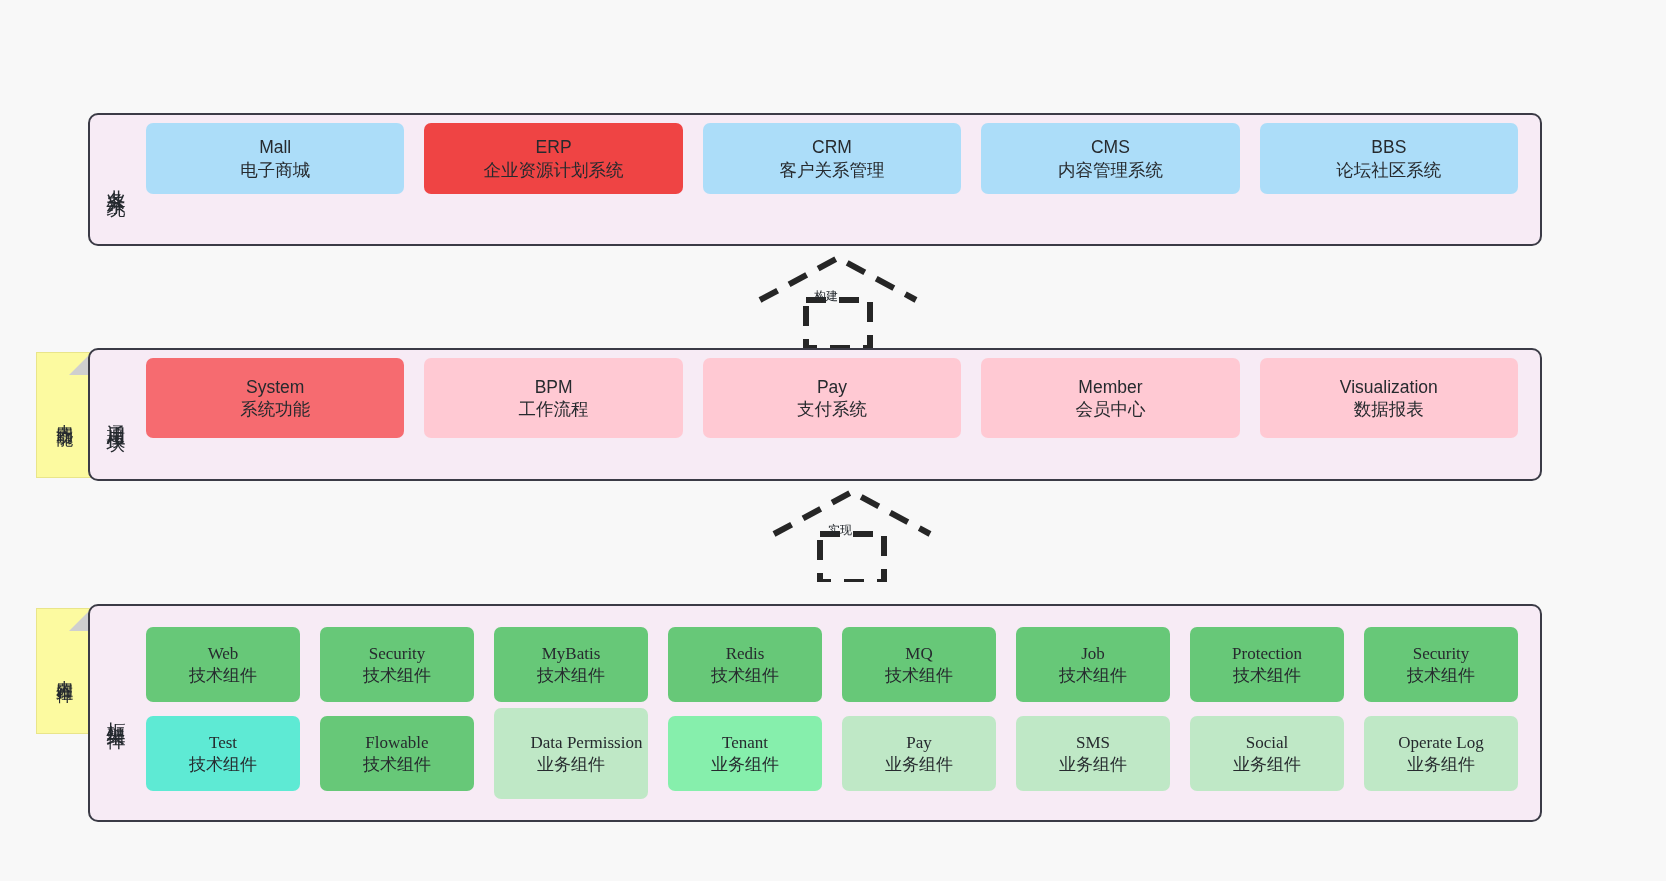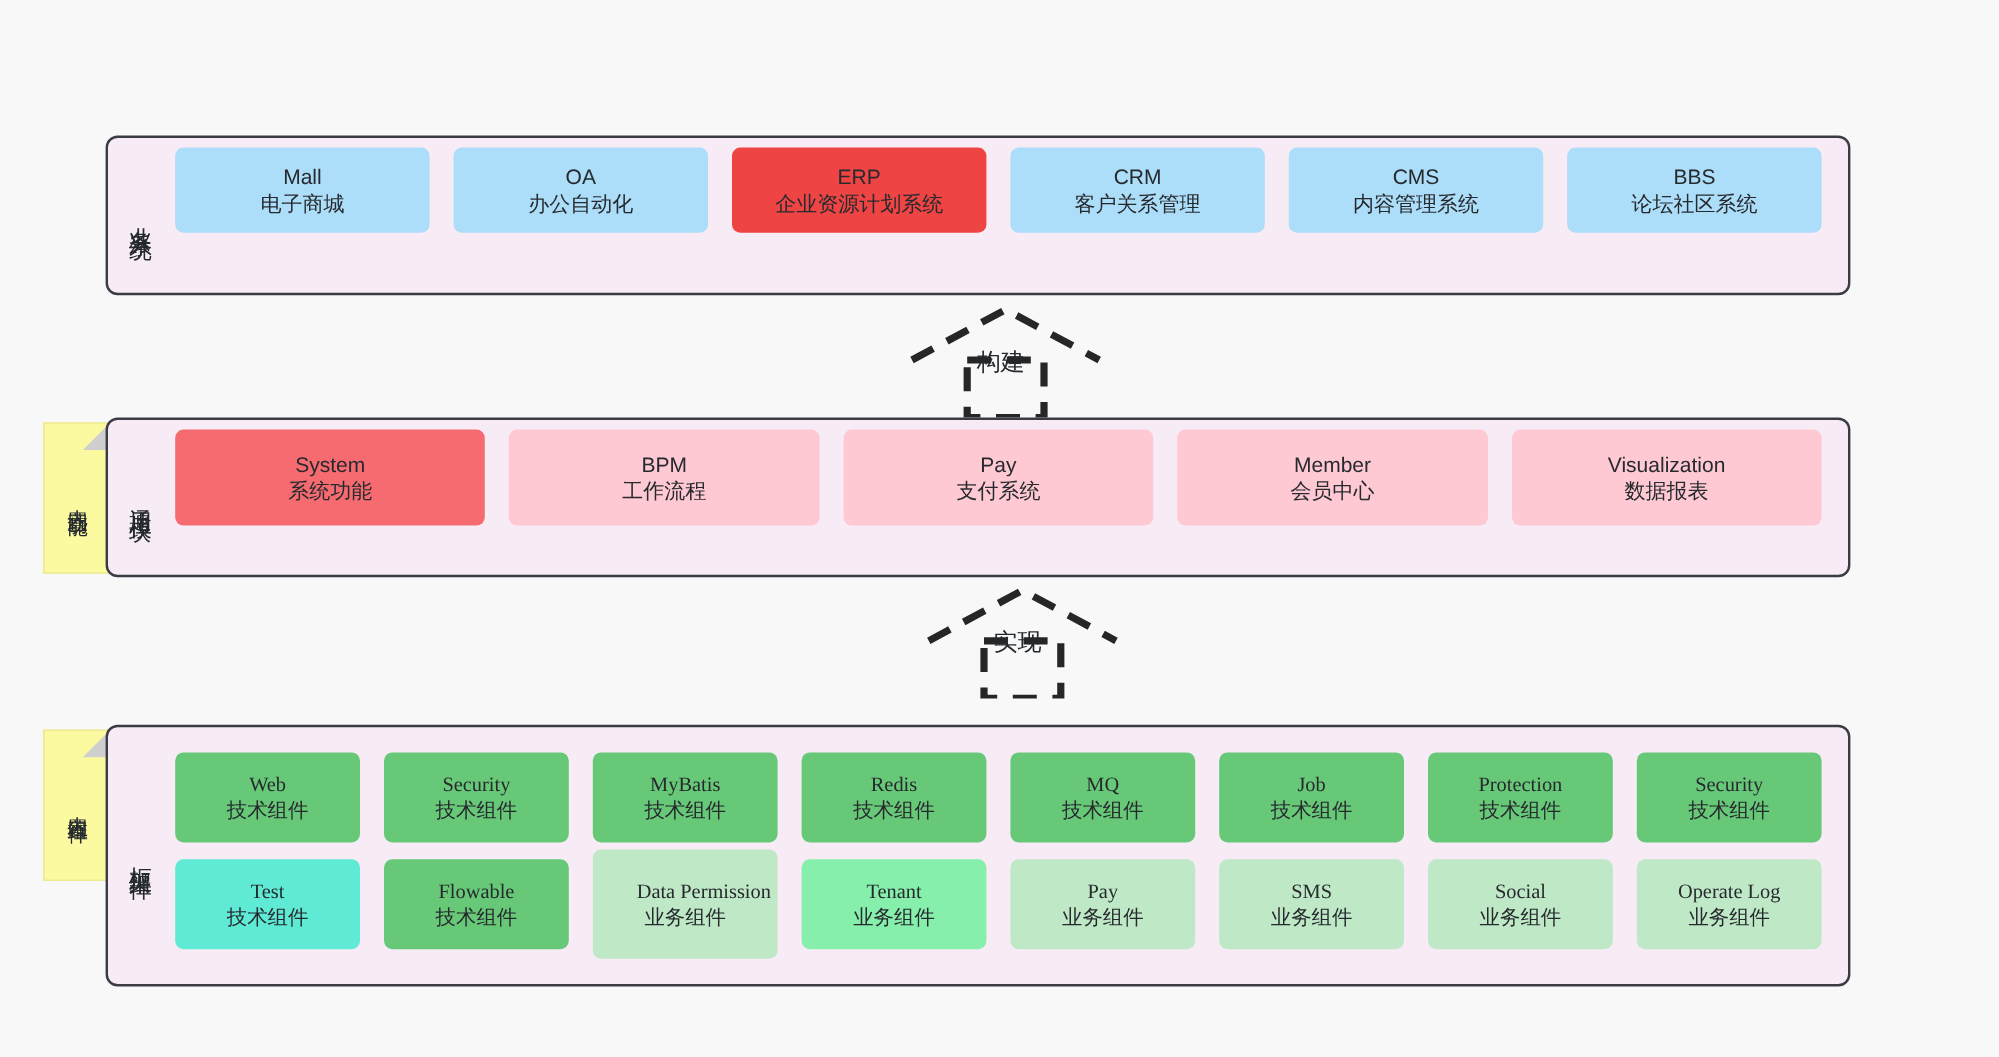--- a/index.html
+++ b/index.html
@@ -101,21 +101,21 @@
     border-style: solid;
     border-color: transparent transparent #cfcfcf transparent;
   }
   #note-func { left: 36px; top: 352px; height: 126px; }
   #note-comp { left: 36px; top: 608px; height: 126px; }
 
   
   .uml { position: absolute; }
   .uml-label {
     position: absolute;
-    font-size: 20px;
+    font-size: 12px;
     color: #24292e;
     background: transparent;
     white-space: nowrap;
     user-select: none;
   }
   #arrow-build { left: 748px; top: 252px; width: 180px; height: 96px; }
   #arrow-build .uml-label { left: 66px; top: 36px; }
   #arrow-impl { left: 762px; top: 486px; width: 180px; height: 96px; }
   #arrow-impl .uml-label { left: 66px; top: 36px; }
 </style>
@@ -124,24 +124,20 @@
 
 <div id="canvas">
 
   <div class="layer" id="layer-business">
     <div class="layer-title">业务系统</div>
     <div class="boxrow">
       <div class="box" style="background:#acddf9">
         <span class="ttl">Mall</span>
         <span class="sub">电子商城</span>
       </div>
-      <div class="box" style="background:#acddf9">
-        <span class="ttl">OA</span>
-        <span class="sub">办公自动化</span>
-      </div>
       <div class="box" style="background:#ef4444">
         <span class="ttl">ERP</span>
         <span class="sub">企业资源计划系统</span>
       </div>
       <div class="box" style="background:#acddf9">
         <span class="ttl">CRM</span>
         <span class="sub">客户关系管理</span>
       </div>
       <div class="box" style="background:#acddf9">
         <span class="ttl">CMS</span>

